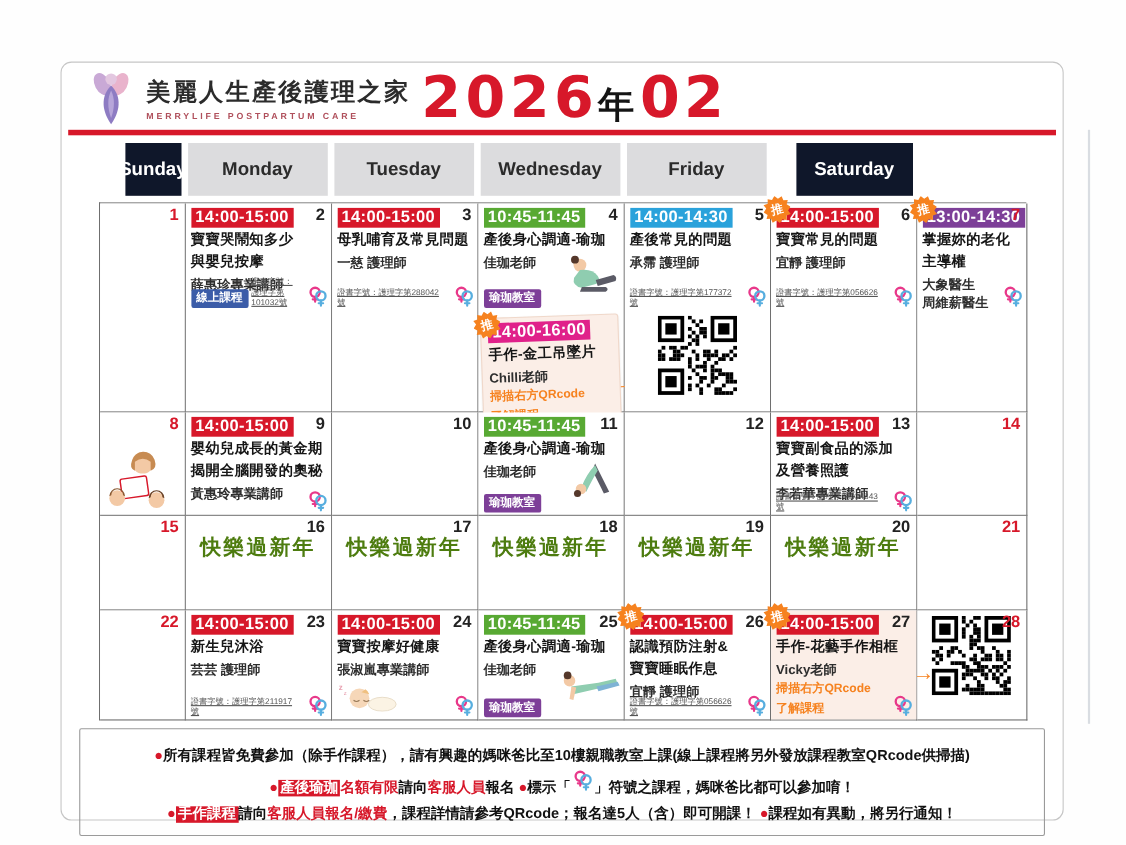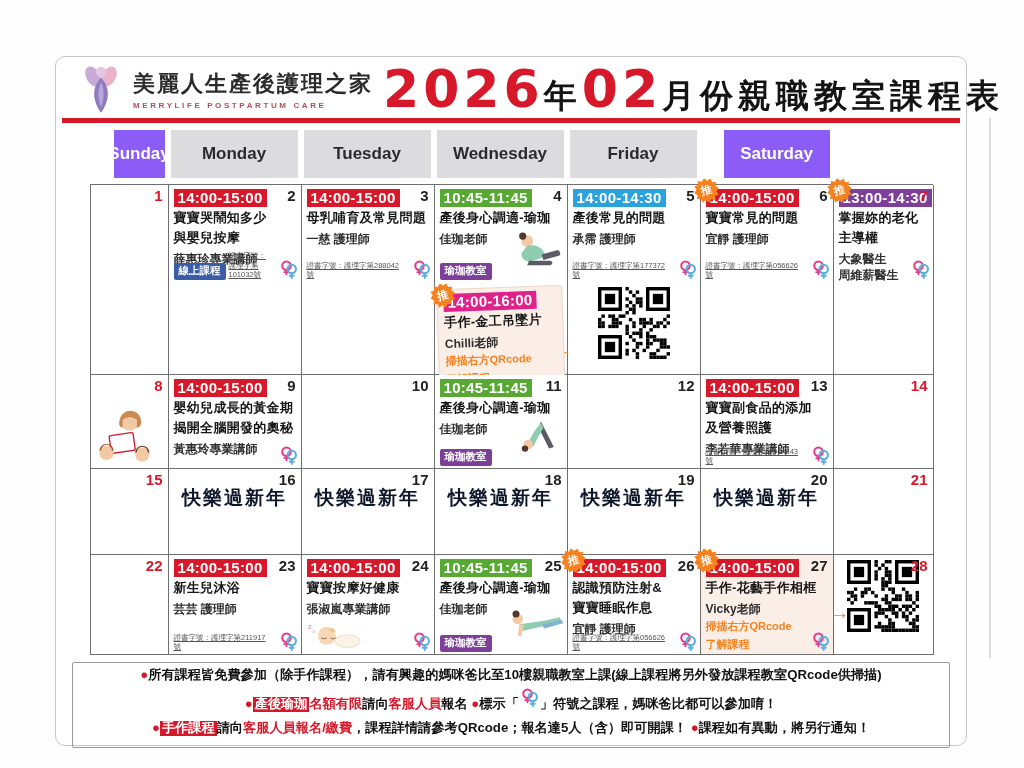--- a/index.html
+++ b/index.html
@@ -21,21 +21,21 @@
   .brand-name { font-family:"Liberation Serif","DejaVu Serif",serif; font-size:22px; font-weight:700; color:#2b2b2b; letter-spacing:2px; white-space:nowrap; }
   .brand-sub { font-size:8px; letter-spacing:2.6px; color:#b0505c; font-weight:700; margin-top:2px; }
   .ptitle { display:flex; align-items:baseline; margin-left:10px; white-space:nowrap; }
   .tp-num { color:#d7182a; font-size:52px; font-weight:900; letter-spacing:4px; font-family:"DejaVu Sans","Liberation Sans",sans-serif; }
   .tp-cjk { color:#141414; font-size:33px; font-weight:900; letter-spacing:5px; }
   .redline { height:5px; background:#d7182a; margin:1px 6px 0 6px; }
   
   .wd-row { display:grid; grid-template-columns:78px repeat(5,133px) 100px; width:843px; margin:7px auto 0; height:48px; }
   .wd-cell { margin:0 3px; background:#dcdcde; color:#2b2b2b; font-size:17px; font-weight:700;
              display:flex; align-items:center; justify-content:center; }
-  .wd-cell.accent { background:#8b5cf6; color:#fff;margin-left:24px; }
+  .wd-cell.accent { background:#0f172a; color:#fff;margin-left:24px; }
   
   .cal { display:grid; grid-template-columns:78px repeat(5,133px) 100px; grid-template-rows:190px 94px 86px 100px;
          width:843px; margin:6px auto 0; border-top:1.5px solid #6f6f6f; border-left:1.5px solid #6f6f6f; }
   .cell { border-right:1.5px solid #6f6f6f; border-bottom:1.5px solid #6f6f6f; position:relative; background:#fff; }
   .daynum { position:absolute; top:2px; right:5px; font-size:15px; font-weight:700; color:#222; z-index:3; }
   .daynum.wk { color:#d7182a; }
   .event { position:relative; padding:4px 4px 16px 5px; }
   .event.tall { height:97px; }
   .event.fillcell { height:100%; }
   .tbadge { display:inline-block; color:#fff; font-weight:800; font-size:15px; padding:0 4px 1px 4px; letter-spacing:0.3px; white-space:nowrap; }
@@ -55,23 +55,23 @@
   .promo { background:#fbeee7; border:1px solid #f0d8ca; border-radius:3px; margin:5px 3px 0 3px; padding:4px 5px 16px 6px;
            box-shadow:0 1px 2px rgba(0,0,0,0.10); }
   .promo.tilt { transform:rotate(-2deg); }
   .promo.fill { height:100%; margin:0; border:none; border-radius:0; transform:none; box-shadow:none; padding:4px 4px 16px 5px; }
   .ribbon { position:absolute; top:-7px; left:-7px; width:25px; height:25px; background:#f6821f; color:#fff;
             font-size:11px; font-weight:900; display:flex; align-items:center; justify-content:center; z-index:4;
             transform:rotate(-12deg);
             clip-path:polygon(50% 0,61% 12%,76% 6%,79% 22%,95% 24%,88% 38%,100% 50%,88% 62%,95% 76%,79% 78%,76% 94%,61% 88%,50% 100%,39% 88%,24% 94%,21% 78%,5% 76%,12% 62%,0 50%,12% 38%,5% 24%,21% 22%,24% 6%,39% 12%); }
   .arrow { position:absolute; right:-17px; top:46%; color:#f6821f; font-weight:900; font-size:20px; z-index:5; }
   .qrwrap { text-align:center; margin-top:5px; line-height:0; }
-  .newyear { margin-top:16px; text-align:center; font-size:19px; font-weight:900; color:#0f172a; letter-spacing:2px; }
+  .newyear { margin-top:16px; text-align:center; font-size:19px; font-weight:900; color:#4d7c0f; letter-spacing:2px; }
   
-  .foot { margin:7px 16px 0; border:1.5px solid #9a9a9a; border-radius:2px; padding:0 6px 7px; text-align:center; }
+  .foot { margin:7px 16px 0; border:1.5px solid #9a9a9a; border-radius:2px; padding:12px 6px 7px; text-align:center; }
   .f-line { font-size:13.2px; font-weight:700; color:#111; line-height:1.75; }
   .sg-red { color:#d7182a; }
   .sg-redbg { background:#d7182a; color:#fff; padding:0 2px;font-family:Liberation Mono, monospace; }
 </style>
 </head>
 <body>
 
 <div class="page">
   <div class="edge"></div>
   <div class="card">
@@ -89,21 +89,20 @@
         </span>
         <div class="brand-text">
           <span class="brand-name">美麗人生產後護理之家</span>
           <span class="brand-sub">MERRYLIFE POSTPARTUM CARE</span>
         </div>
       </div>
       <div class="ptitle">
           <span class="tp-num">2026</span>
           <span class="tp-cjk"> 年</span>
           <span class="tp-num">02</span>
-          <span class="tp-cjk"> 月份親職教室課程表</span>
         </div>
     </div>
 
     <div class="redline"></div>
 
     <div class="wd-row">
         <div class="wd-cell accent">Sunday</div>
         <div class="wd-cell">Monday</div>
         <div class="wd-cell">Tuesday</div>
         <div class="wd-cell">Wednesday</div>

